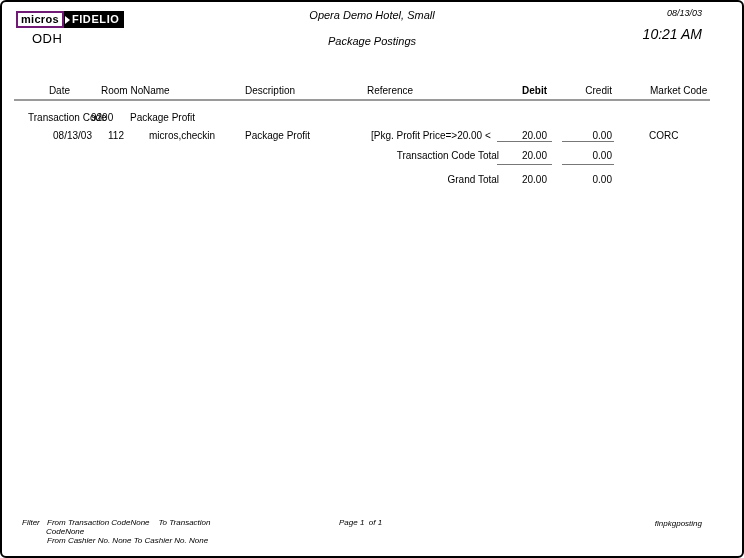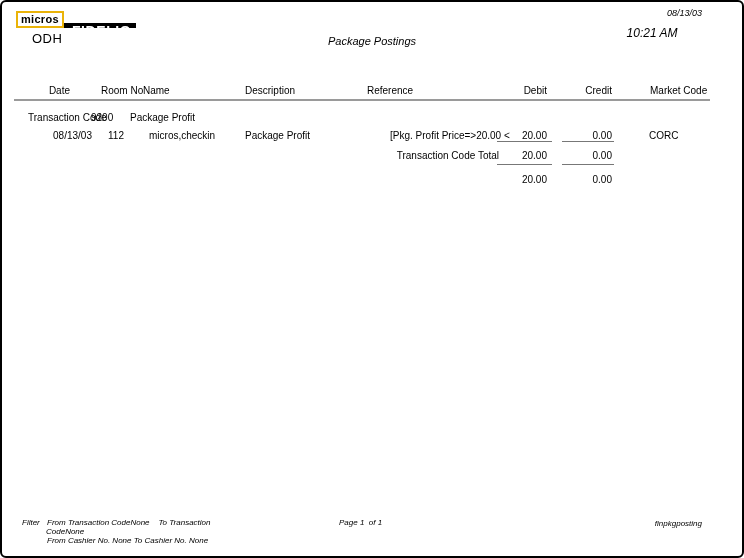--- a/index.html
+++ b/index.html
@@ -11,59 +11,59 @@
   .abs { position:absolute; }
   .i { font-style:italic; }
   .b { font-weight:normal; }
   .right { text-align:right; }
   .center { text-align:center; }
   .pre { white-space:pre; }
 
   
   .logo { left:14px; top:9px; display:flex; align-items:stretch; height:17px; }
   .logo-micros {
-    background:#fff; border:2px solid #eab308; color:#000; font-weight:bold;
+    background:#fff; border:2px solid #701a75; color:#000; font-weight:bold;
     font-size:11px; line-height:13px; padding:0 3px; letter-spacing:0.3px;
   }
   .logo-fidelio {
     position:relative; background:#000; color:#fff; font-weight:bold;
-    font-size:14px; line-height:17px; padding:0 5px 0 8px; letter-spacing:0.6px;margin-top:12px;
+    font-size:11px; line-height:17px; padding:0 5px 0 8px; letter-spacing:0.6px;
   }
   .logo-arrow {
     position:absolute; left:1px; top:4.5px; width:0; height:0;
     border-top:4px solid transparent; border-bottom:4px solid transparent;
     border-left:5px solid #fff;
   }
   .property-code { left:30px; top:29px; font-size:13px; font-weight:normal; letter-spacing:0.5px; }
   .hotel-name   { left:0; right:0; top:7px;  font-size:11px; }
   .report-title { left:0; right:0; top:33px; font-size:11px; }
   .print-date { left:600px; top:6px;  width:100px; font-size:9px; }
-  .print-time { left:600px; top:24px; width:100px; font-size:12px;text-align:center; }
+  .print-time { left:600px; top:24px; width:100px; font-size:14px; }
 
   
   .tbl { font-size:10px; }
   .col-date        { left:40px;  top:83px; width:28px; }
   .col-roomno      { left:99px;  top:83px; }
   .col-name        { left:141px; top:83px; }
   .col-description { left:243px; top:83px; }
   .col-reference   { left:365px; top:83px; }
-  .col-debit       { left:485px; top:83px; width:60px; }
+  .col-debit       { left:485px; top:83px; width:60px;font-weight:bold; }
   .col-credit      { left:550px; top:83px; width:60px; }
   .col-market      { left:648px; top:83px; }
   .header-rule { left:12px; top:97px; width:696px; height:2px; background:#9a9a9a; }
 
   .grp-label { left:26px;  top:110px; }
   .grp-code  { left:89px;  top:110px; }
   .grp-name  { left:128px; top:110px; }
 
   .row-date   { left:40px;  top:128px; width:50px; }
   .row-room   { left:106px; top:128px; }
   .row-name   { left:147px; top:128px; }
   .row-desc   { left:243px; top:128px; }
-  .row-ref    { left:365px; top:128px;padding-left:23px; }
+  .row-ref    { left:346px; top:128px;padding-left:23px; }
   .row-debit  { left:485px; top:128px; width:60px; }
   .row-credit { left:550px; top:128px; width:60px; }
   .row-market { left:647px; top:128px; }
 
   .amt-rule { height:1px; background:#777; }
   .rule1-debit  { left:495px; top:139px; width:55px; }
   .rule1-credit { left:560px; top:139px; width:52px; }
   .rule2-debit  { left:495px; top:162px; width:55px; }
   .rule2-credit { left:560px; top:162px; width:52px; }
 
@@ -90,20 +90,21 @@
 <div class="page">
 
   <div class="abs logo">
     <span class="logo-micros">micros</span>
     <span class="logo-fidelio">
       <span class="logo-arrow"></span>
       <span>FIDELIO</span>
     </span>
   </div>
   <div class="abs property-code">ODH</div>
+  <div class="abs hotel-name center i">Opera Demo Hotel, Small</div>
   <div class="abs report-title center i b">Package Postings</div>
   <div class="abs print-date right i">08/13/03</div>
   <div class="abs print-time right i">10:21 AM</div>
 
   <div class="abs tbl col-date right">Date</div>
   <div class="abs tbl col-roomno">Room No</div>
   <div class="abs tbl col-name">Name</div>
   <div class="abs tbl col-description">Description</div>
   <div class="abs tbl col-reference">Reference</div>
   <div class="abs tbl col-debit right">Debit</div>
@@ -129,20 +130,21 @@
   <div class="abs amt-rule rule1-debit"></div>
   <div class="abs amt-rule rule1-credit"></div>
 
   <div class="abs tbl tct-label right b">Transaction Code Total</div>
   <div class="abs tbl tct-debit right b">20.00</div>
   <div class="abs tbl tct-credit right b">0.00</div>
 
   <div class="abs amt-rule rule2-debit"></div>
   <div class="abs amt-rule rule2-credit"></div>
 
+  <div class="abs tbl gt-label right b">Grand Total</div>
   <div class="abs tbl gt-debit right b">20.00</div>
   <div class="abs tbl gt-credit right b">0.00</div>
 
   <div class="abs ftr i filter-label">Filter</div>
   <div class="abs ftr i filter-l1 pre">From Transaction CodeNone    To Transaction</div>
   <div class="abs ftr i filter-l2">CodeNone</div>
   <div class="abs ftr i filter-l3">From Cashier No. None To Cashier No. None</div>
   <div class="abs ftr i page-info pre">Page 1  of 1</div>
   <div class="abs ftr i report-file right">finpkgposting</div>
 

